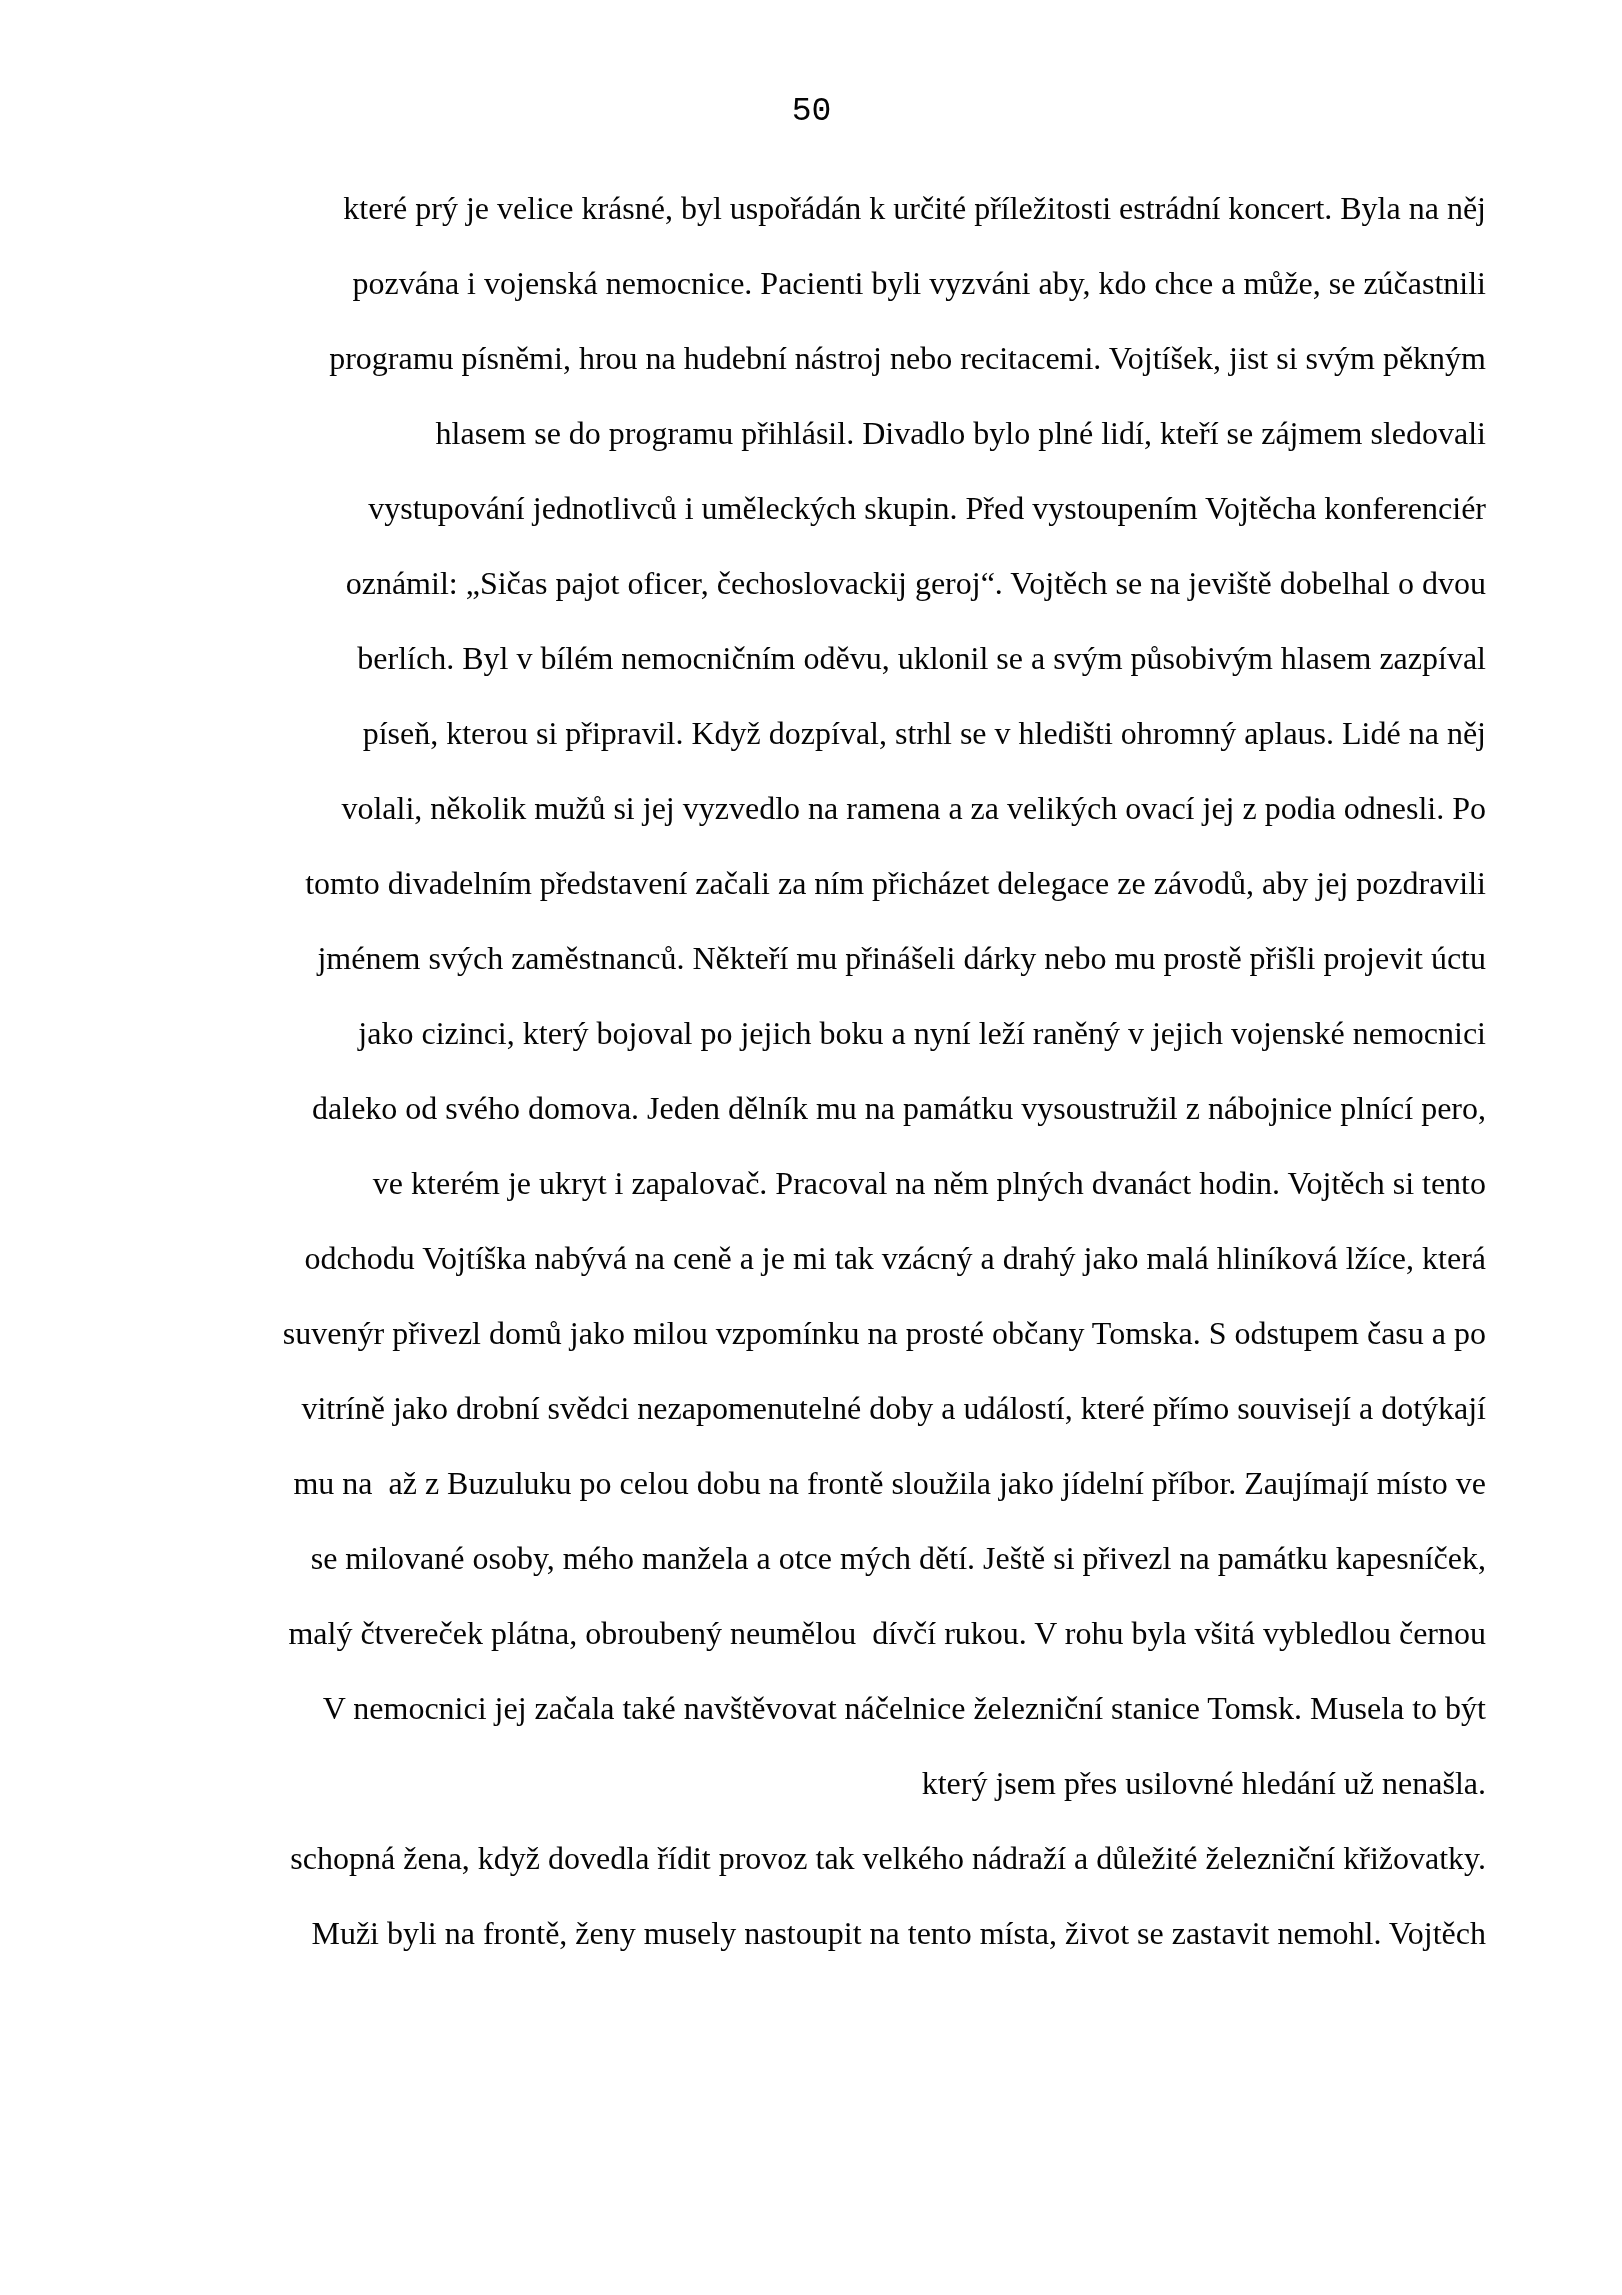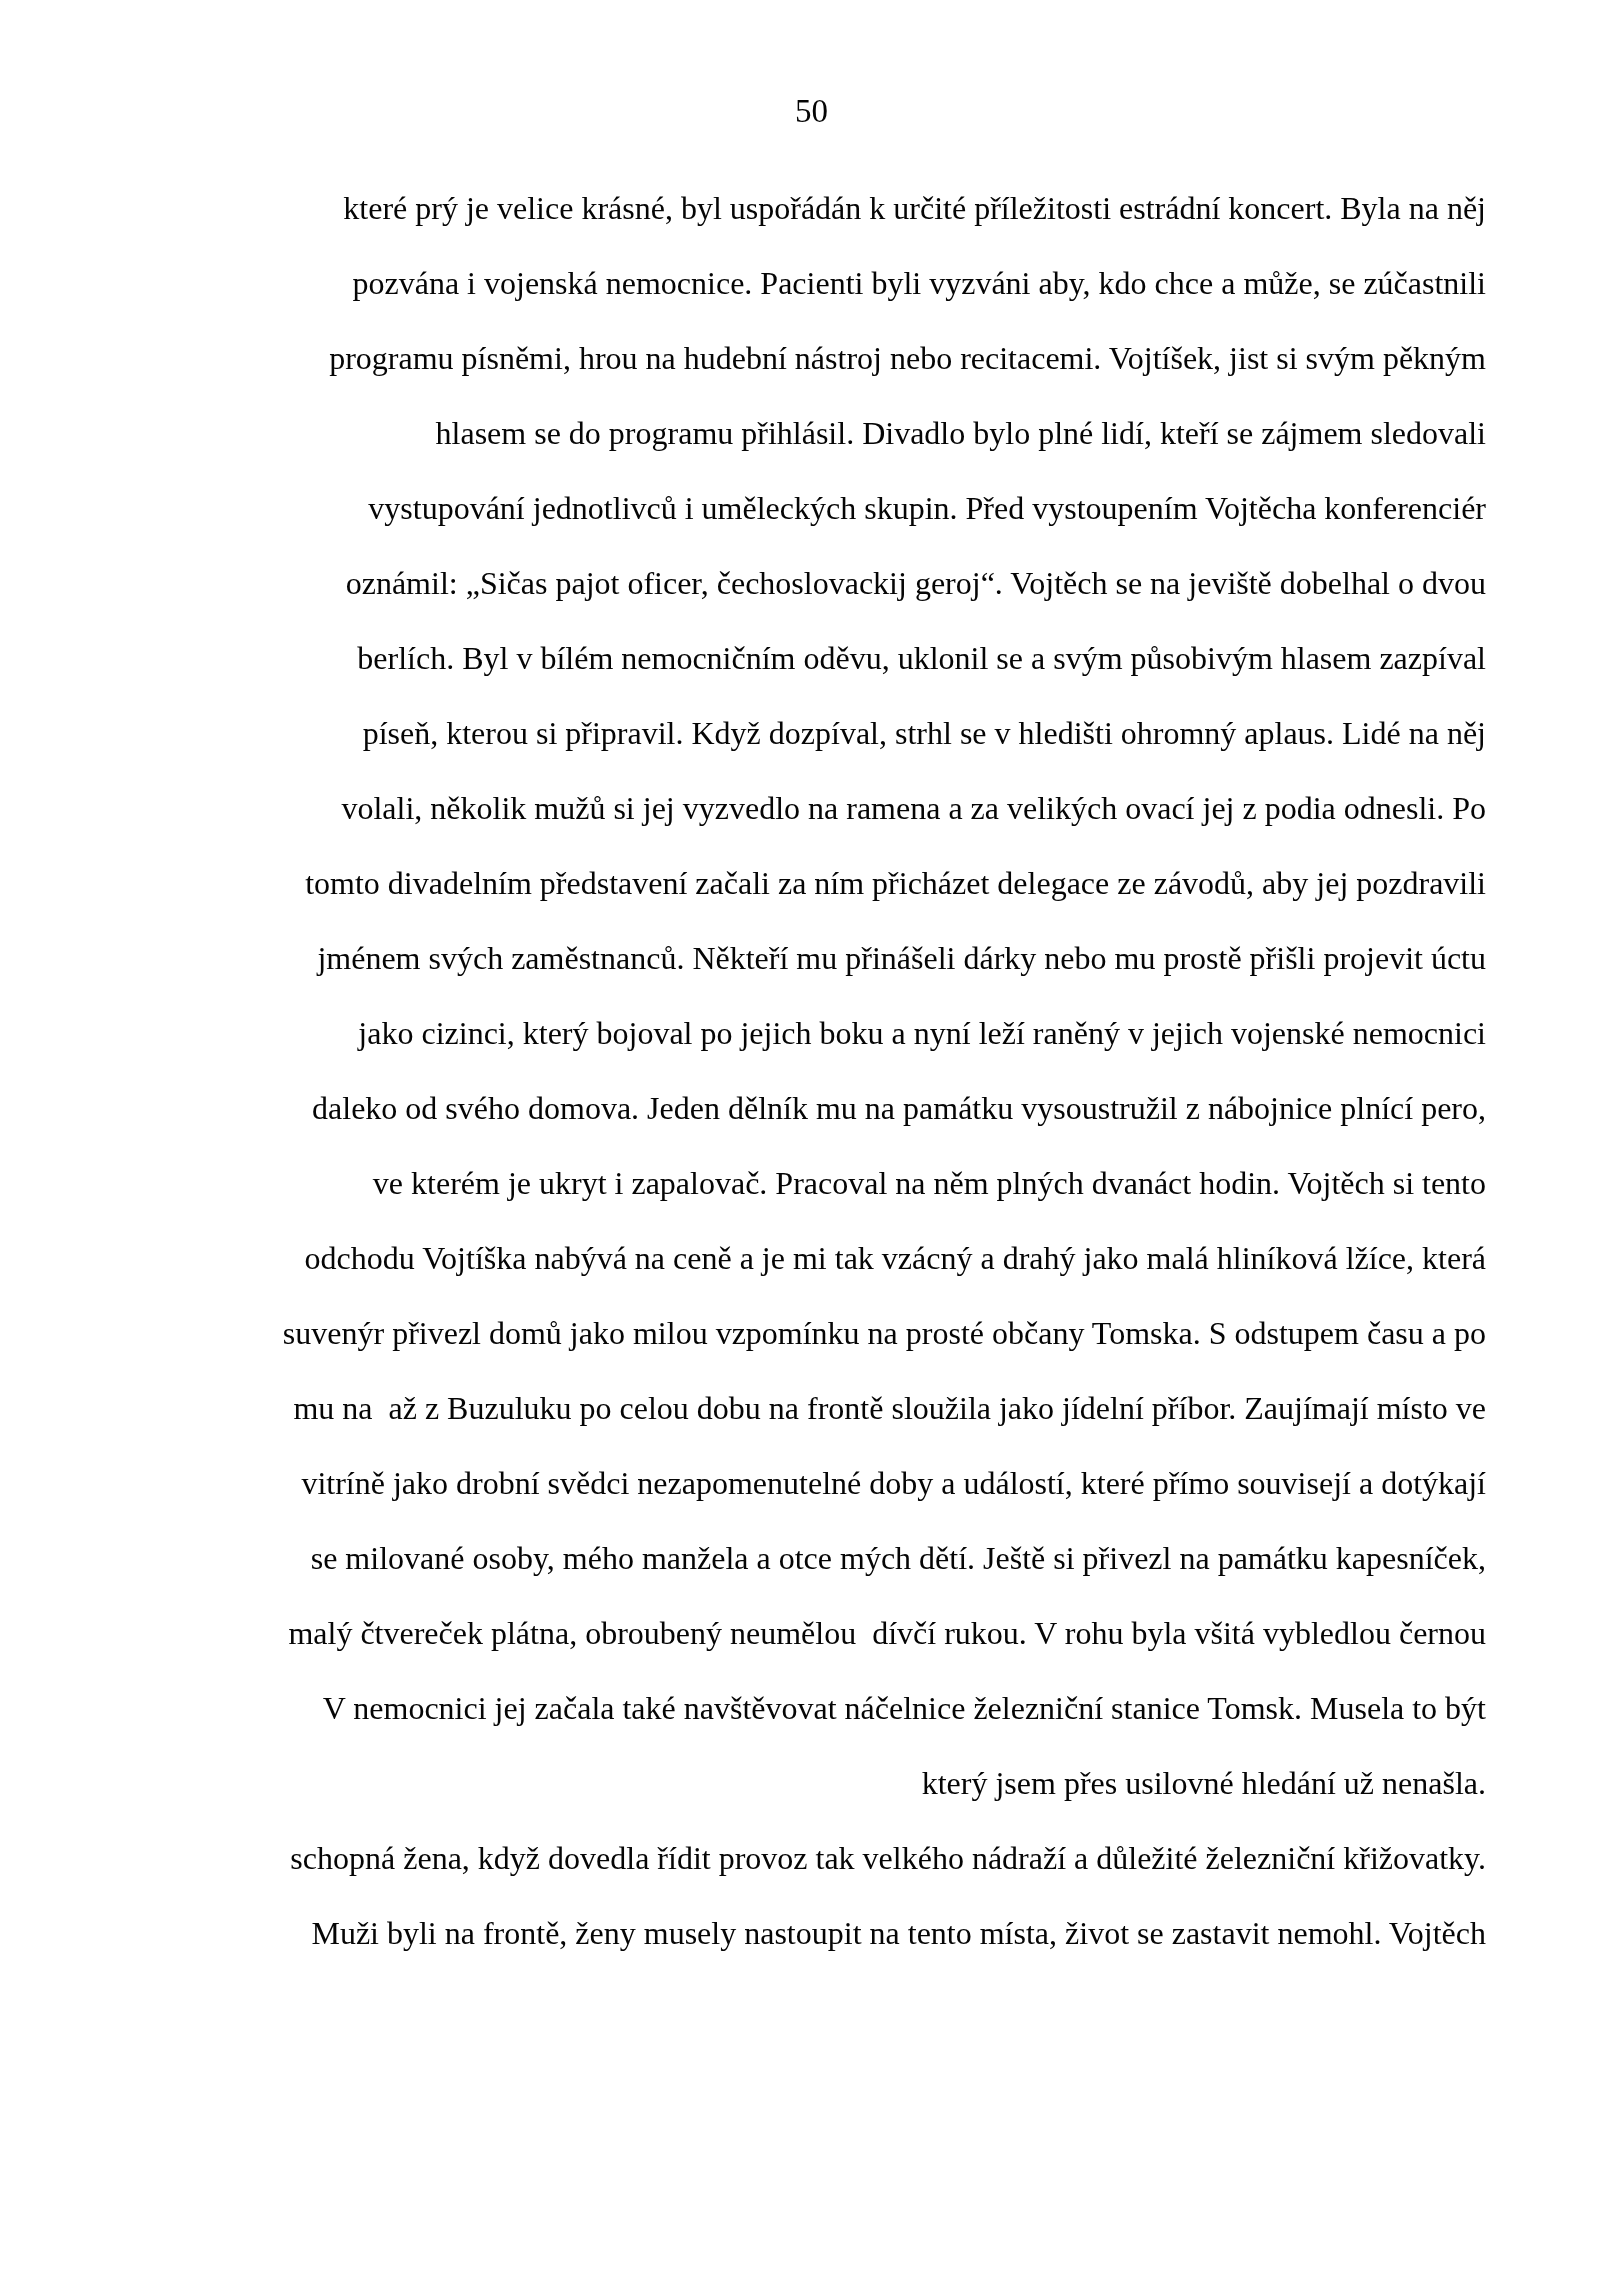--- a/index.html
+++ b/index.html
@@ -18,20 +18,21 @@
   }
   .page-number {
     position: absolute;
     top: 92px;
     left: 0;
     width: 100%;
     text-align: center;
     font-size: 33px;
     line-height: 39px;
     color: #050505;
+    font-family: Liberation Mono, monospace;
   }
   .text-block {
     position: absolute;
     top: 171px;
     left: 177px;
     width: 1309px;
   }
   .line {
     font-size: 32px;
     line-height: 75px;
@@ -55,22 +56,22 @@
     <div class="line">berlích. Byl v bílém nemocničním oděvu, uklonil se a svým působivým hlasem zazpíval</div>
     <div class="line">píseň, kterou si připravil. Když dozpíval, strhl se v hledišti ohromný aplaus. Lidé na něj</div>
     <div class="line">volali, několik mužů si jej vyzvedlo na ramena a za velikých ovací jej z podia odnesli. Po</div>
     <div class="line">tomto divadelním představení začali za ním přicházet delegace ze závodů, aby jej pozdravili</div>
     <div class="line">jménem svých zaměstnanců. Někteří mu přinášeli dárky nebo mu prostě přišli projevit úctu</div>
     <div class="line">jako cizinci, který bojoval po jejich boku a nyní leží raněný v jejich vojenské nemocnici</div>
     <div class="line">daleko od svého domova. Jeden dělník mu na památku vysoustružil z nábojnice plnící pero,</div>
     <div class="line">ve kterém je ukryt i zapalovač. Pracoval na něm plných dvanáct hodin. Vojtěch si tento</div>
     <div class="line">odchodu Vojtíška nabývá na ceně a je mi tak vzácný a drahý jako malá hliníková lžíce, která</div>
     <div class="line">suvenýr přivezl domů jako milou vzpomínku na prosté občany Tomska. S odstupem času a po</div>
+    <div class="line">vitríně jako drobní svědci nezapomenutelné doby a událostí, které přímo souvisejí a dotýkají</div>
     <div class="line">mu na  až z Buzuluku po celou dobu na frontě sloužila jako jídelní příbor. Zaujímají místo ve</div>
-    <div class="line">vitríně jako drobní svědci nezapomenutelné doby a událostí, které přímo souvisejí a dotýkají</div>
     <div class="line">se milované osoby, mého manžela a otce mých dětí. Ještě si přivezl na památku kapesníček,</div>
     <div class="line">malý čtvereček plátna, obroubený neumělou  dívčí rukou. V rohu byla všitá vybledlou černou</div>
     <div class="line">V nemocnici jej začala také navštěvovat náčelnice železniční stanice Tomsk. Musela to být</div>
     <div class="line">který jsem přes usilovné hledání už nenašla.</div>
     <div class="line">schopná žena, když dovedla řídit provoz tak velkého nádraží a důležité železniční křižovatky.</div>
     <div class="line">Muži byli na frontě, ženy musely nastoupit na tento místa, život se zastavit nemohl. Vojtěch</div>
   </div>
 </div>
 
 

